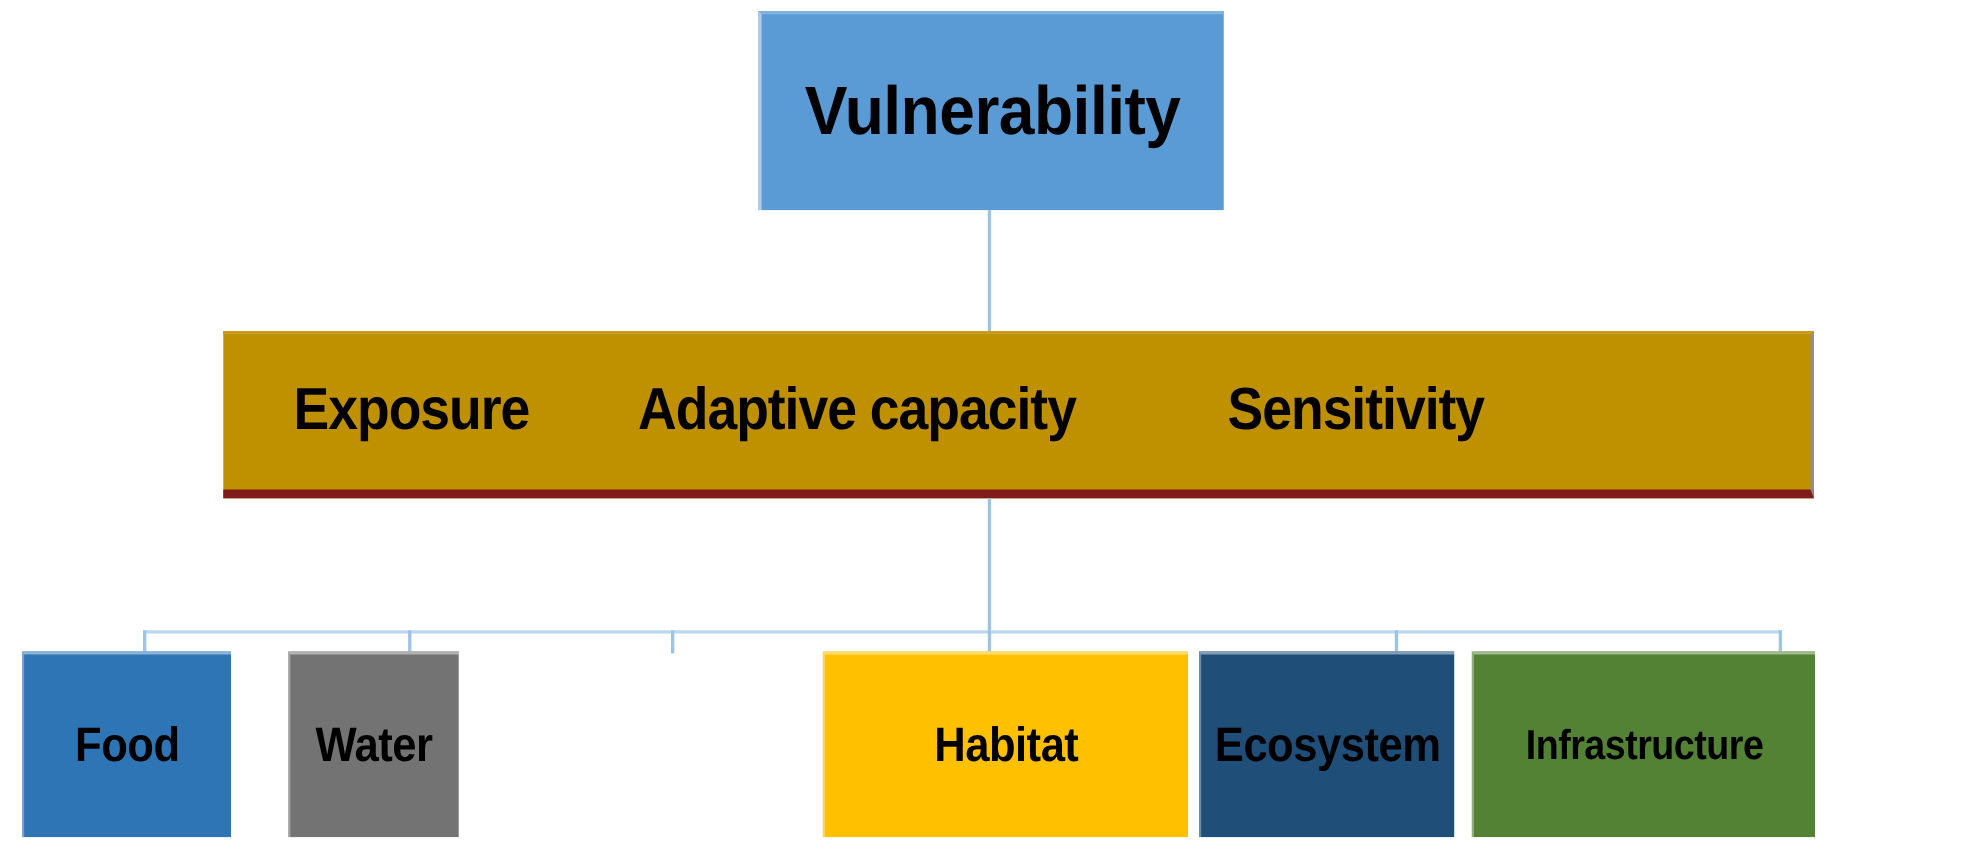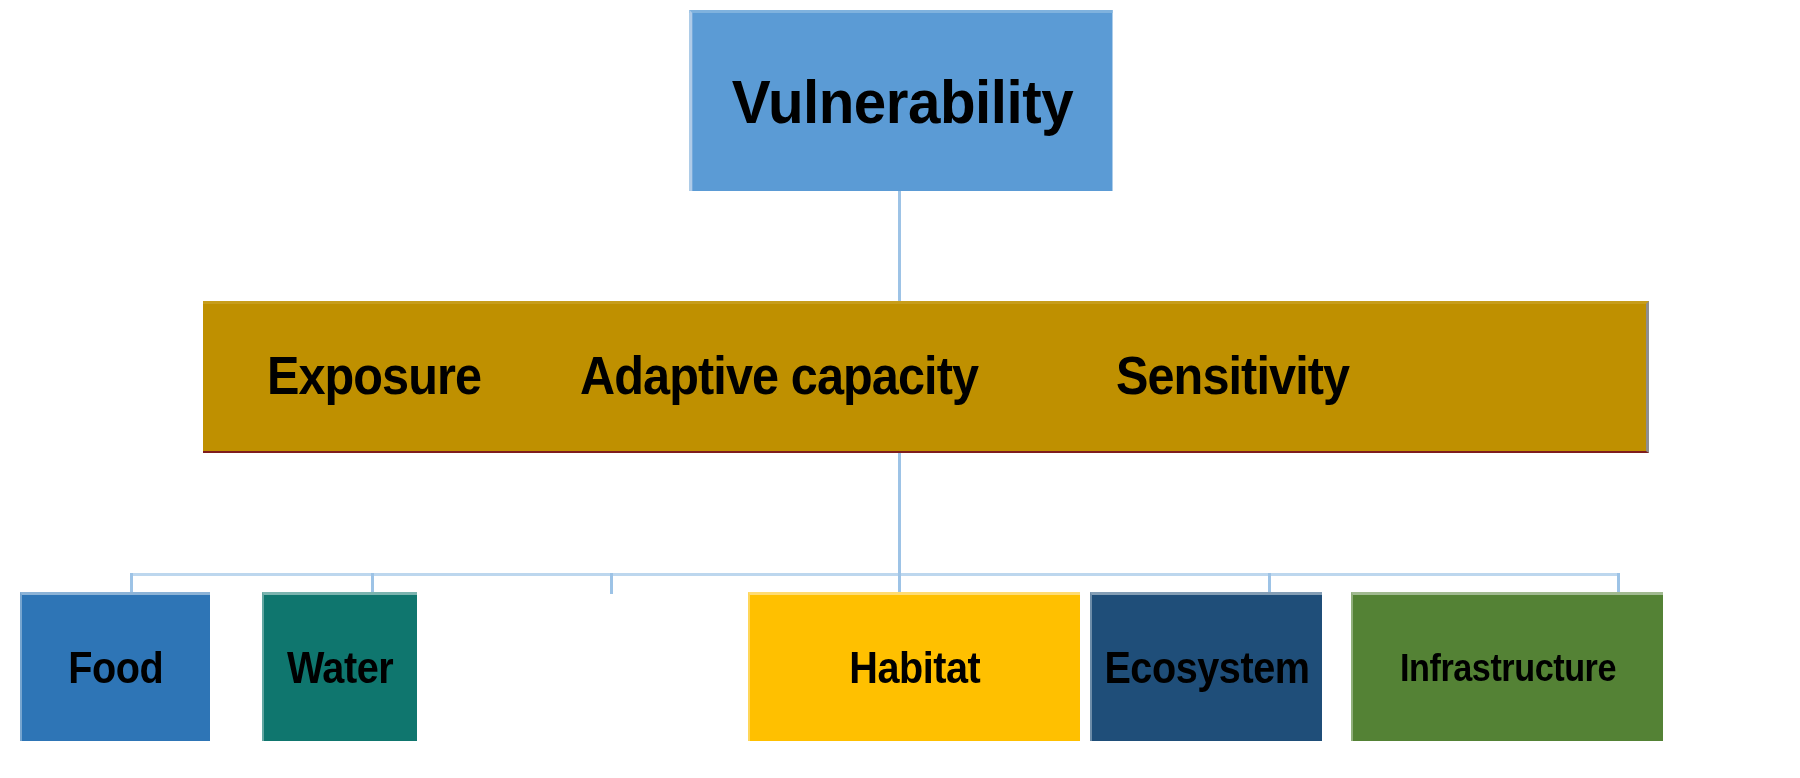--- a/index.html
+++ b/index.html
@@ -48,62 +48,62 @@
 
   
   #node-middle-bar {
     left: 203px;
     top: 301px;
     width: 1446px;
     height: 152px;
     background: #BF9000;
     border-top: 3px solid #C79D1B;
     border-right: 3px solid #8e8e8e;
-    border-bottom: 2px solid #7f1d1d;
+    border-bottom: 8px solid #7f1d1d;
     display: block;
   }
   .mid-label {
     position: absolute;
     top: 50%;
     transform: translateY(-55%) scaleX(0.9);
     font-size: 54px;
     font-weight: bold;
     color: #000000;
     white-space: nowrap;
     letter-spacing: -1px;
   }
   #mid-label-exposure { left: 52px; }
   #mid-label-adaptive { left: 355px; }
   #mid-label-sensitivity { left: 900px; }
 
   
   .leaf {
     position: absolute;
     top: 592px;
-    height: 149px;
+    height: 169px;
     box-sizing: border-box;
     display: flex;
     align-items: center;
     justify-content: center;
     font-weight: bold;
     color: #000000;
     border-top: 3px solid rgba(255,255,255,0.45);
     border-left: 2px solid rgba(255,255,255,0.35);
     font-family: "Liberation Sans", sans-serif;
     letter-spacing: -0.5px;
     white-space: nowrap;
   }
   .leaf span { transform: scaleX(0.9); display:inline-block; }
 
   #leaf-food          { left: 20px;   width: 190px; background: #2E75B6; font-size: 44px; }
-  #leaf-water         { left: 262px;  width: 155px; background: #0f766e; font-size: 44px; }
+  #leaf-water         { left: 262px;  width: 155px; background: #737373; font-size: 44px; }
   #leaf-health        { left: 500px;  width: 195px; background: #A6A6A6; font-size: 44px; }
   #leaf-habitat       { left: 748px;  width: 332px; background: #FFC000; font-size: 44px; }
   #leaf-ecosystem     { left: 1090px; width: 232px; background: #1F4E79; font-size: 44px; }
-  #leaf-infrastructure{ left: 1338px; width: 312px; background: #548235; font-size: 38px; margin-left: 13px; }
+  #leaf-infrastructure{ left: 1338px; width: 312px; background: #548235; font-size: 38px; }
 
   
   .conn {
     position: absolute;
     background: #9DC3E6;
   }
   .conn.v { width: 3px; }
   .conn.h { height: 3px; }
 
   #conn-top-vert   { left: 898px;  top: 191px; height: 112px; }

